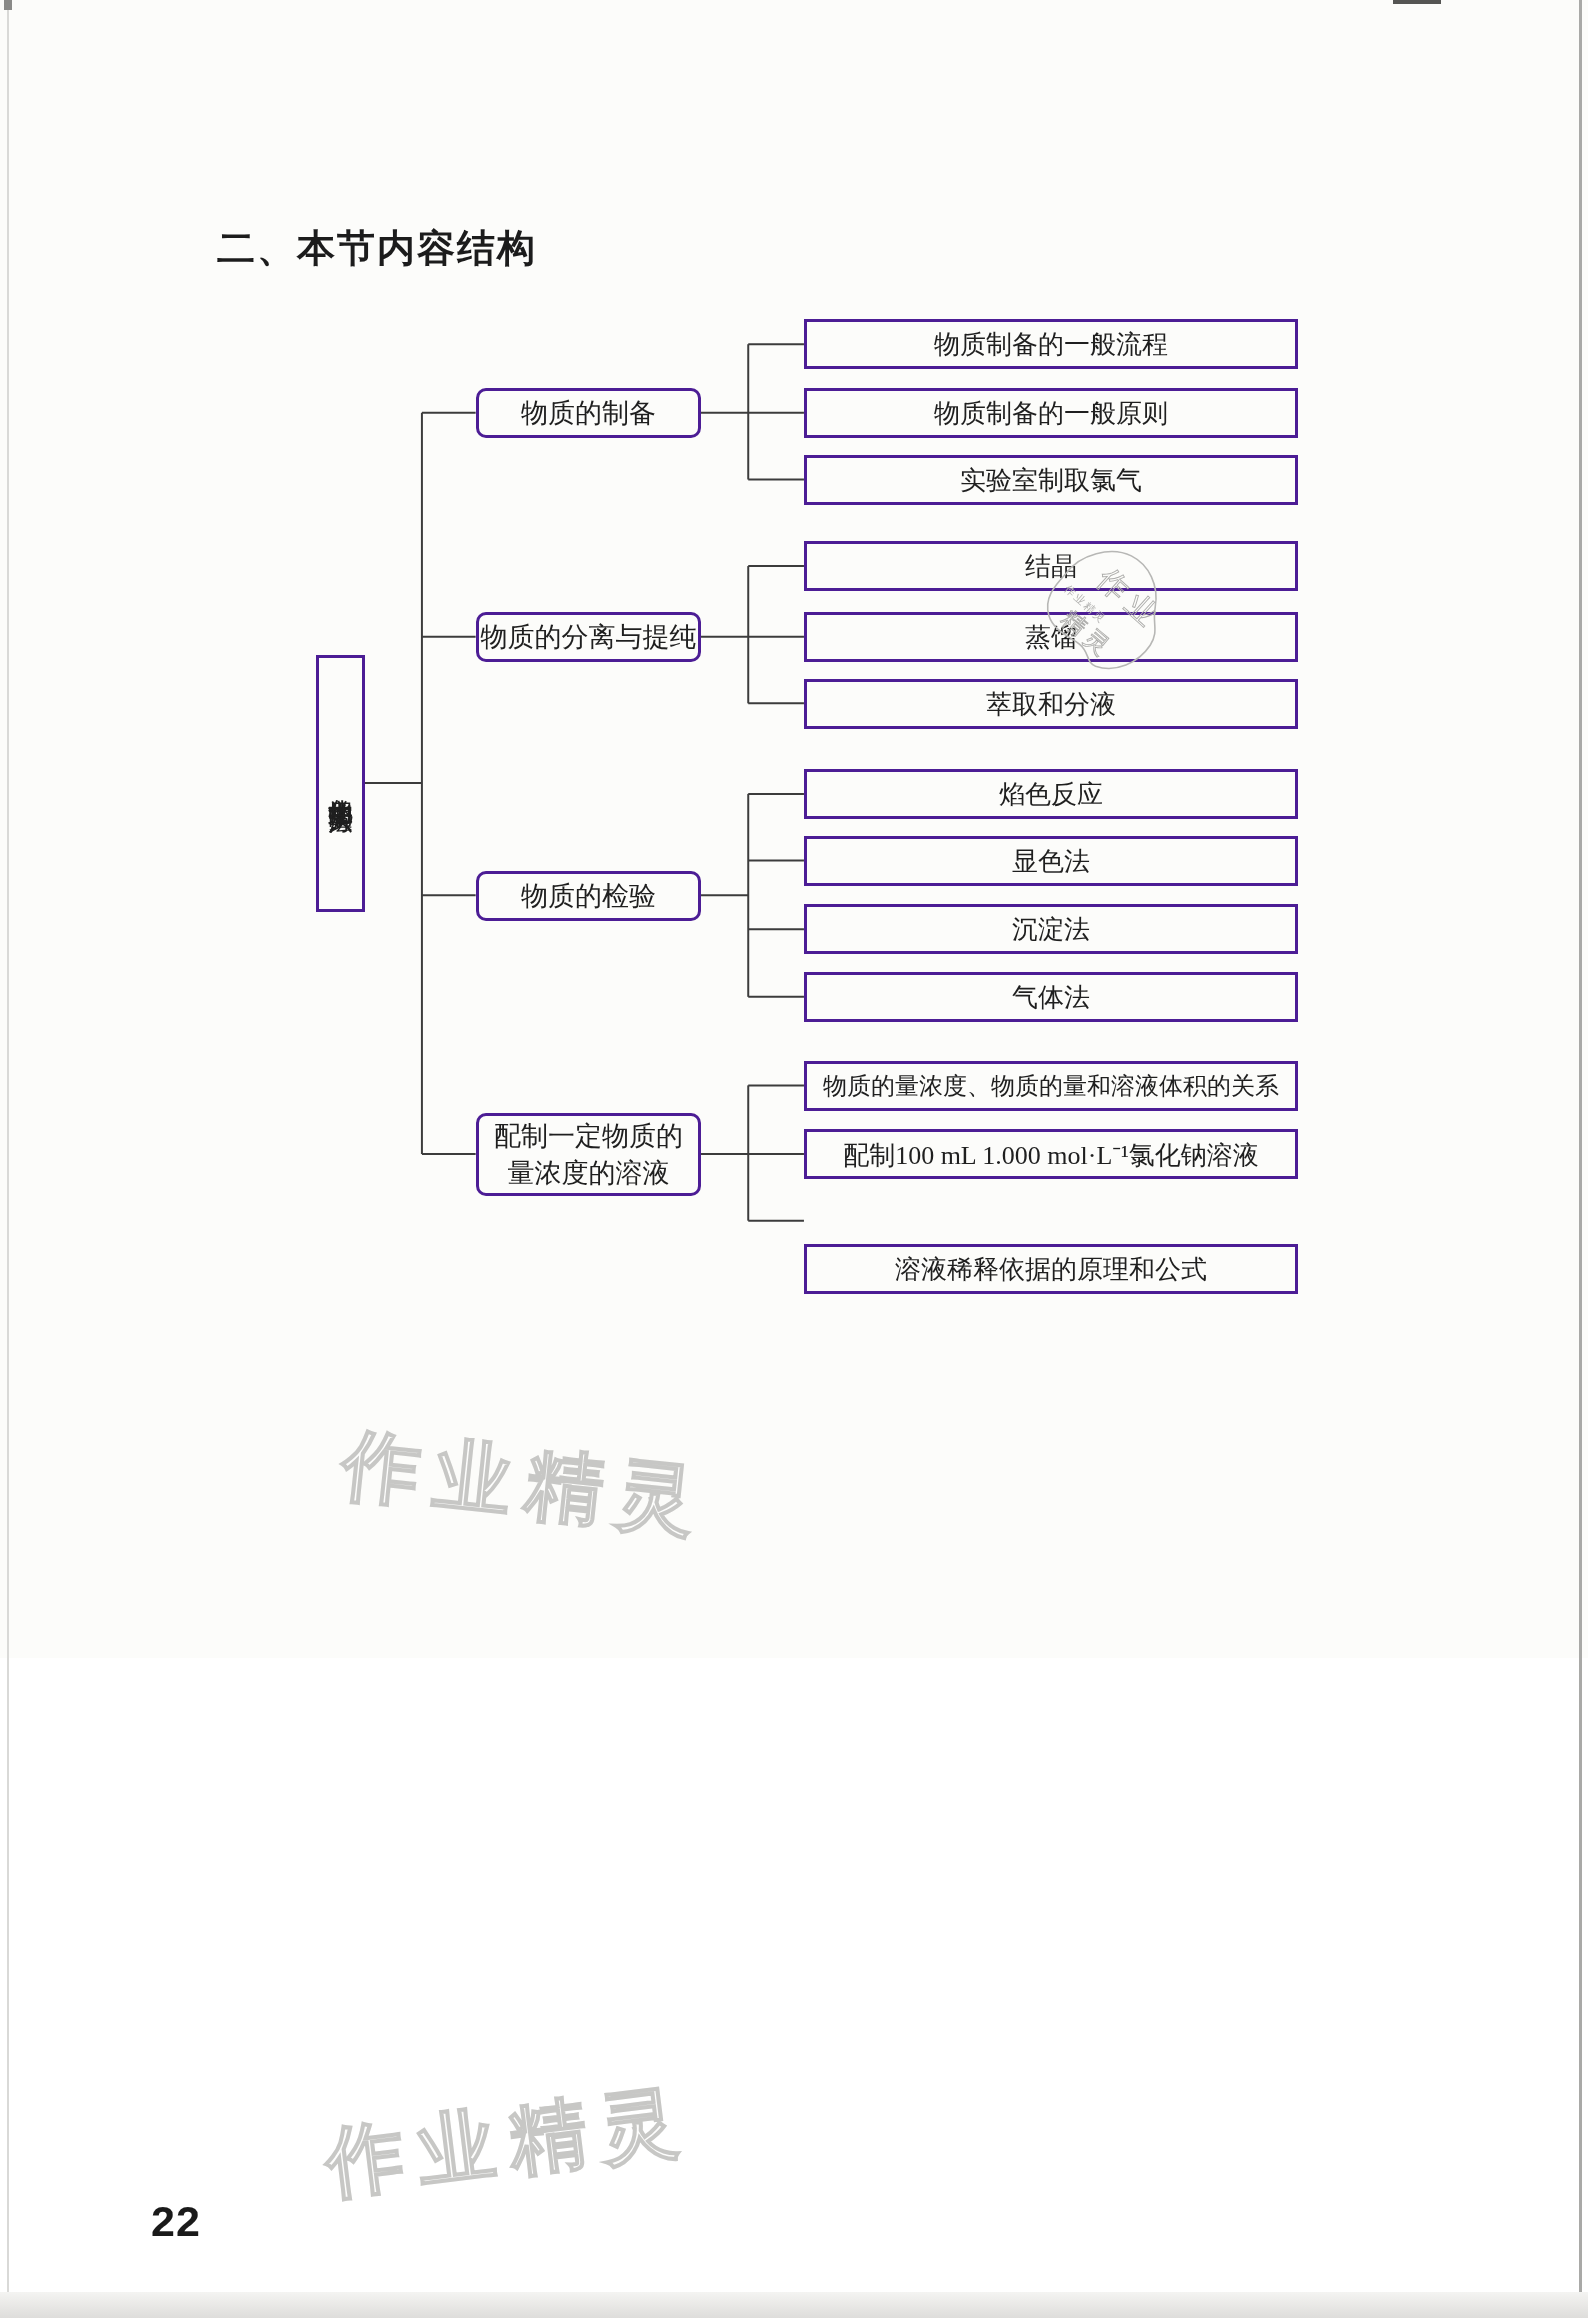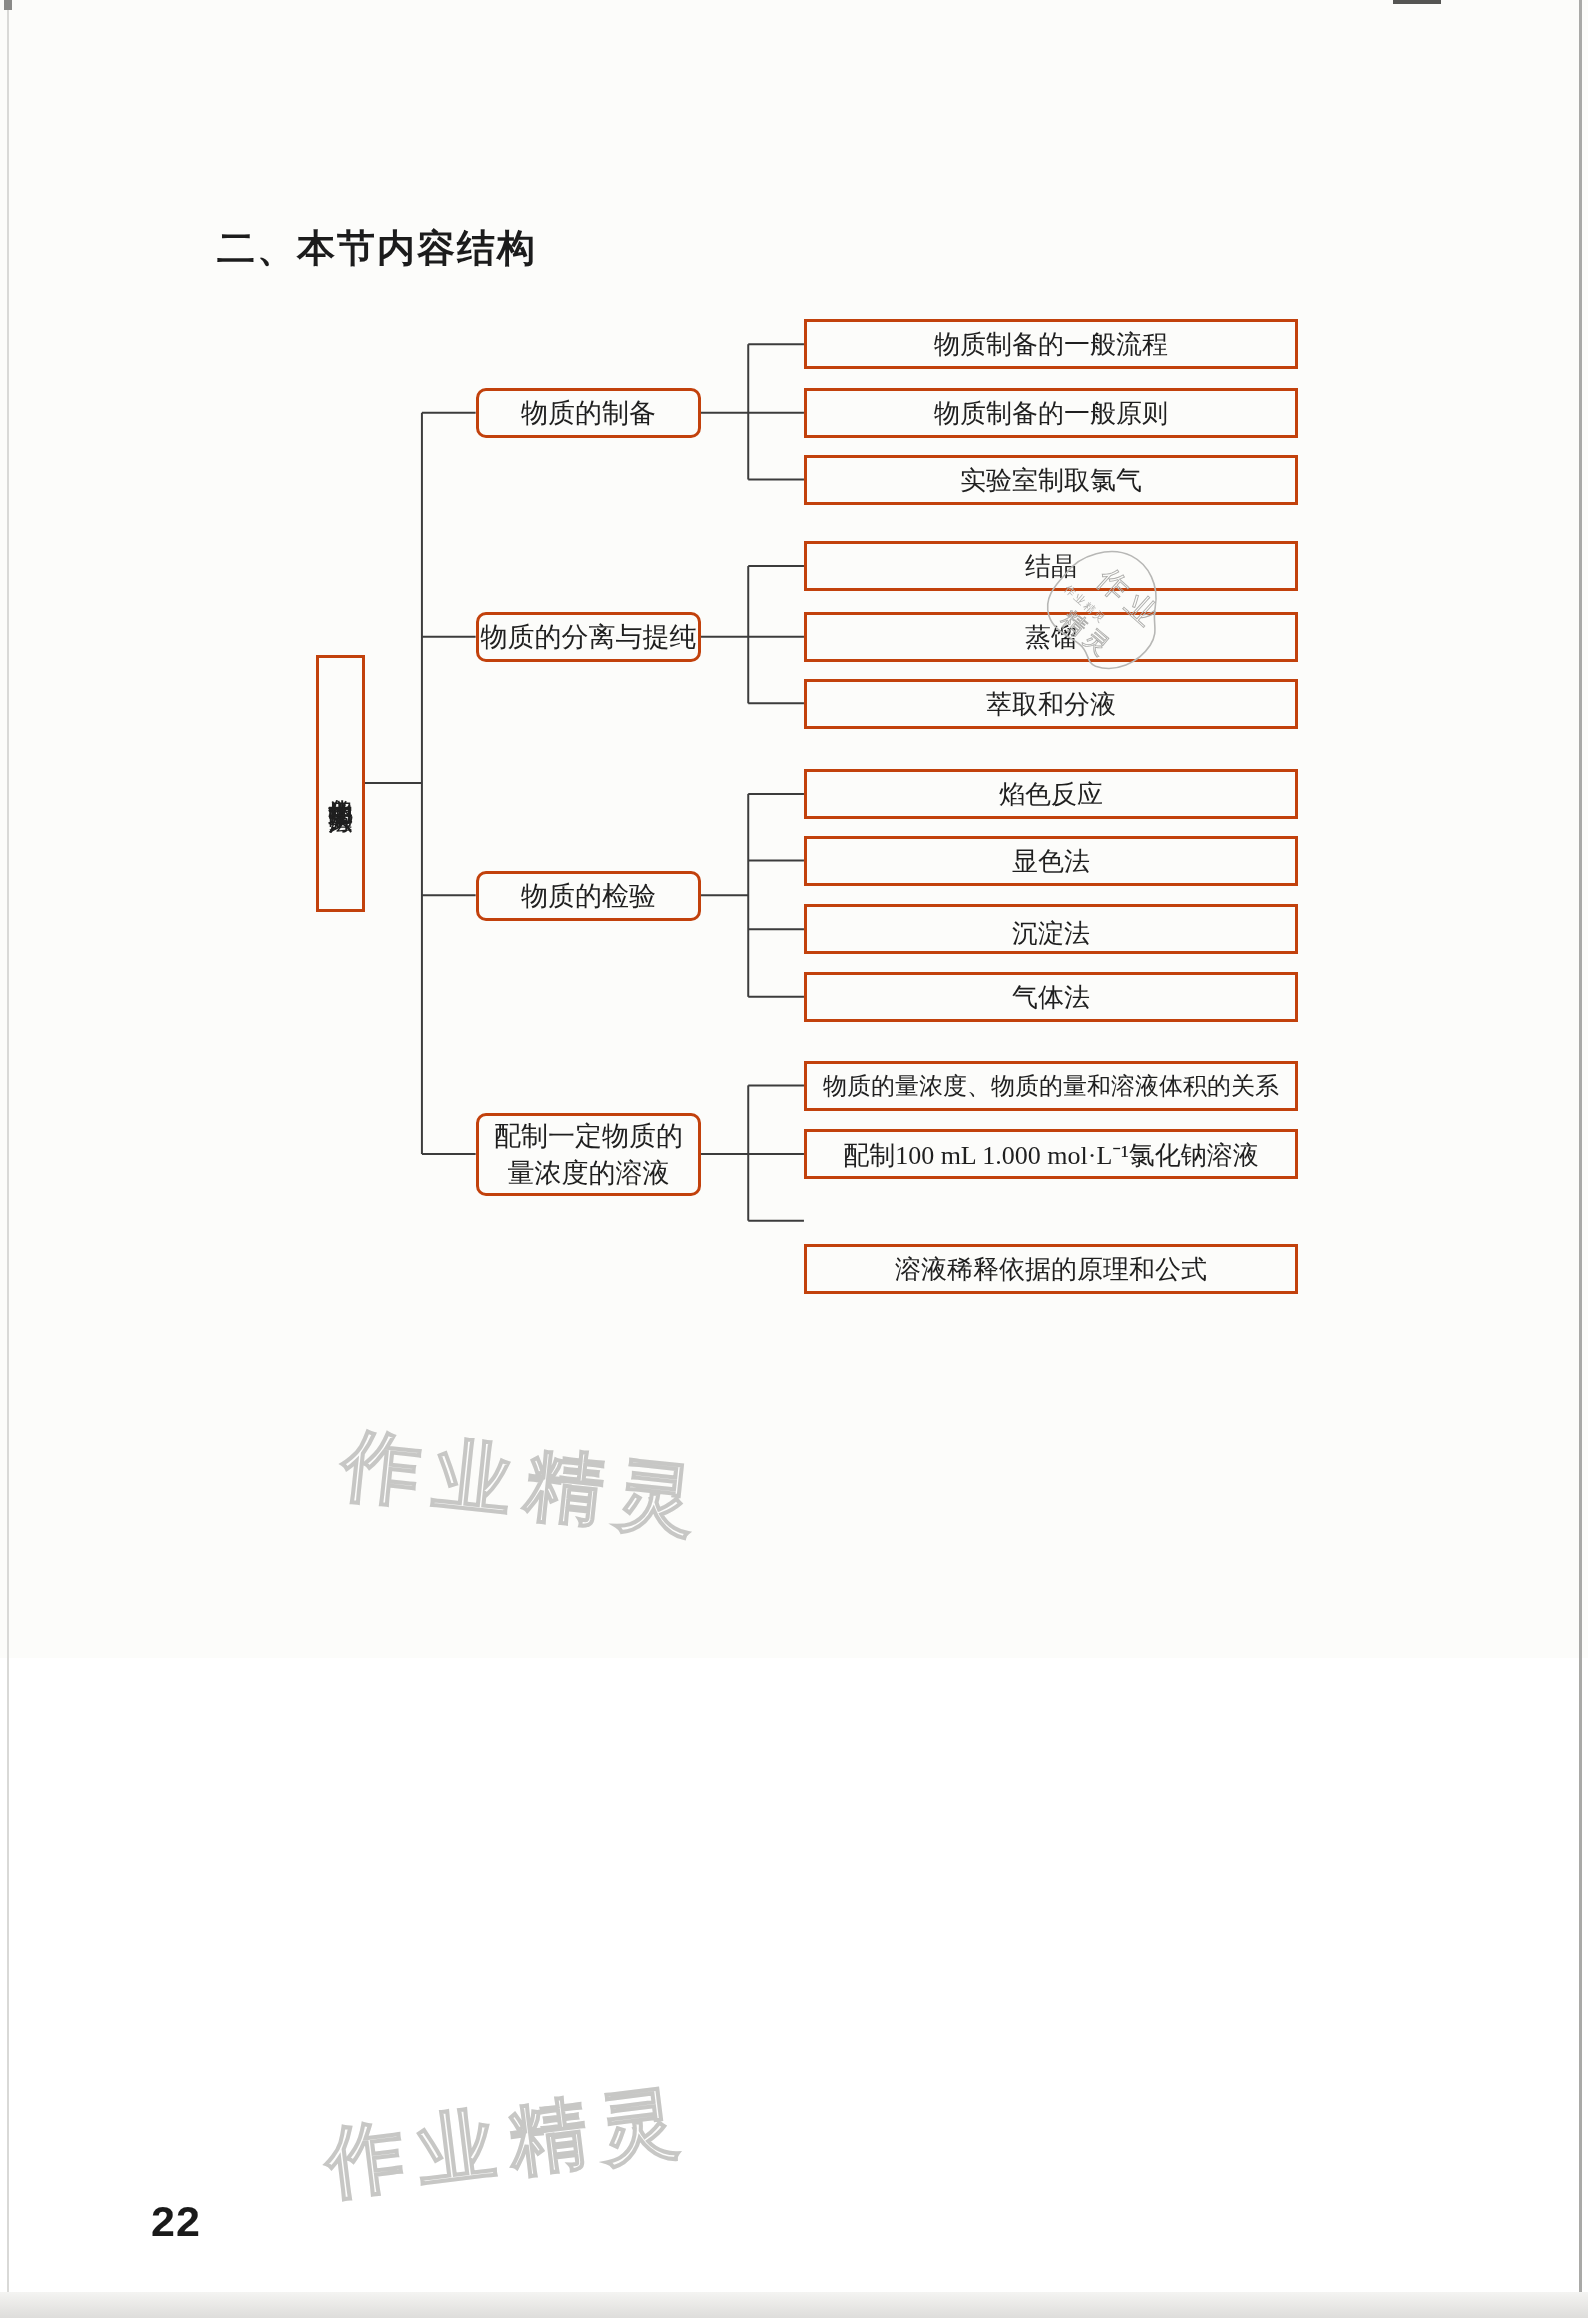--- a/index.html
+++ b/index.html
@@ -21,21 +21,21 @@
   .edge-top-tick{position:absolute;left:1393px;top:0;width:48px;height:4px;background:#555553;}
   .edge-bottom{position:absolute;left:0;top:2292px;width:1588px;height:26px;
     background:linear-gradient(to bottom,#f4f4f2,#dedddb);}
   .section-title{
     position:absolute;left:217px;top:223px;
     font-family:"Liberation Sans", sans-serif;
     font-weight:bold;font-size:38px;color:#1c1c1c;letter-spacing:2px;
   }
   .node{
     position:absolute;
-    border:3px solid #c2410c;
+    border:3px solid #4c1d95;
     background:#fcfcfa;
     display:flex;align-items:center;justify-content:center;
     color:#1f1f1f;
     box-sizing:border-box;
     text-align:center;
   }
   .root-node{
     left:316px;top:655px;width:49px;height:257px;
     font-size:25px;line-height:1;
   }
@@ -155,21 +155,21 @@
   <div class="node leaf-node" style="top:679px;">
     <span>萃取和分液</span>
   </div>
 
   <div class="node leaf-node" style="top:769px;">
     <span>焰色反应</span>
   </div>
   <div class="node leaf-node" style="top:836px;">
     <span>显色法</span>
   </div>
-  <div class="node leaf-node" style="top:904px;align-items:flex-end;">
+  <div class="node leaf-node" style="top:904px;">
     <span>沉淀法</span>
   </div>
   <div class="node leaf-node" style="top:972px;">
     <span>气体法</span>
   </div>
 
   <div class="node leaf-node small-text" style="top:1061px;">
     <span>物质的量浓度、物质的量和溶液体积的关系</span>
   </div>
   <div class="node leaf-node" style="top:1129px;">

